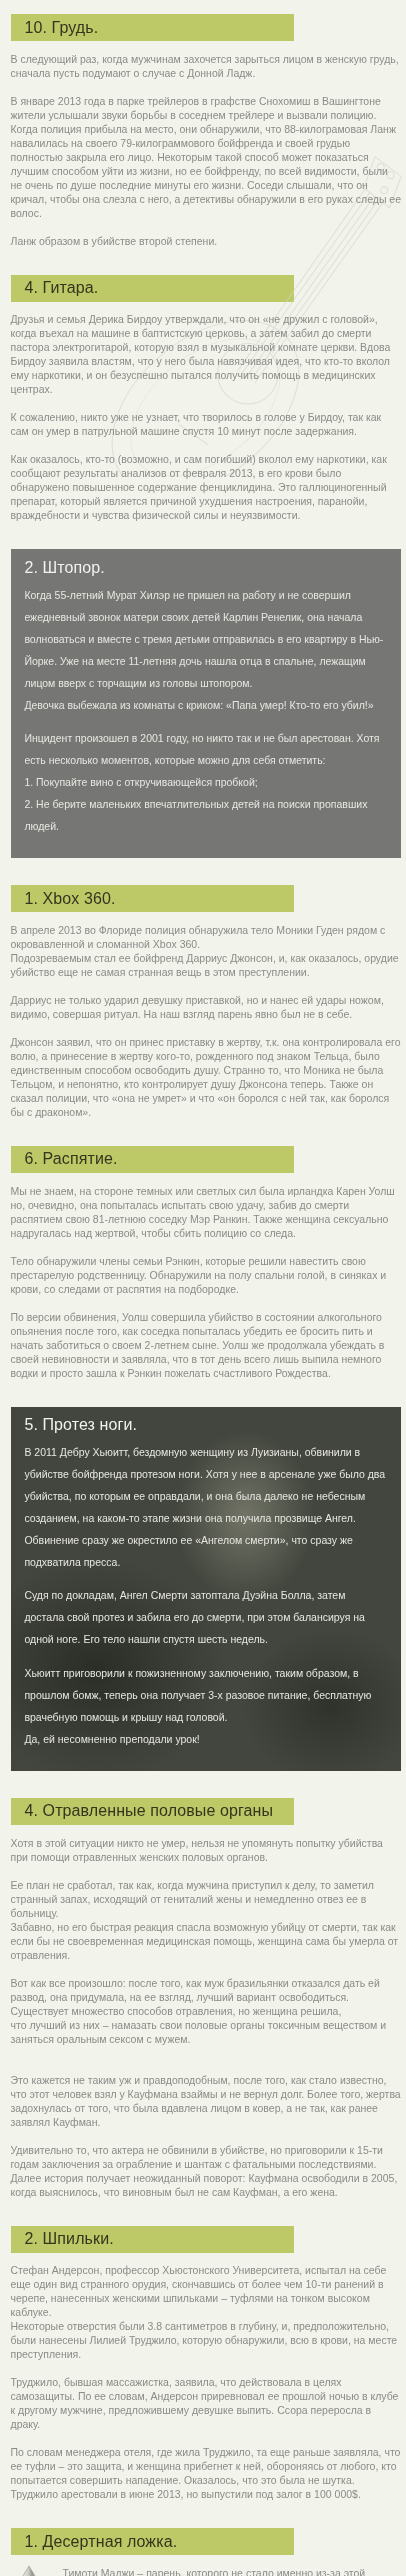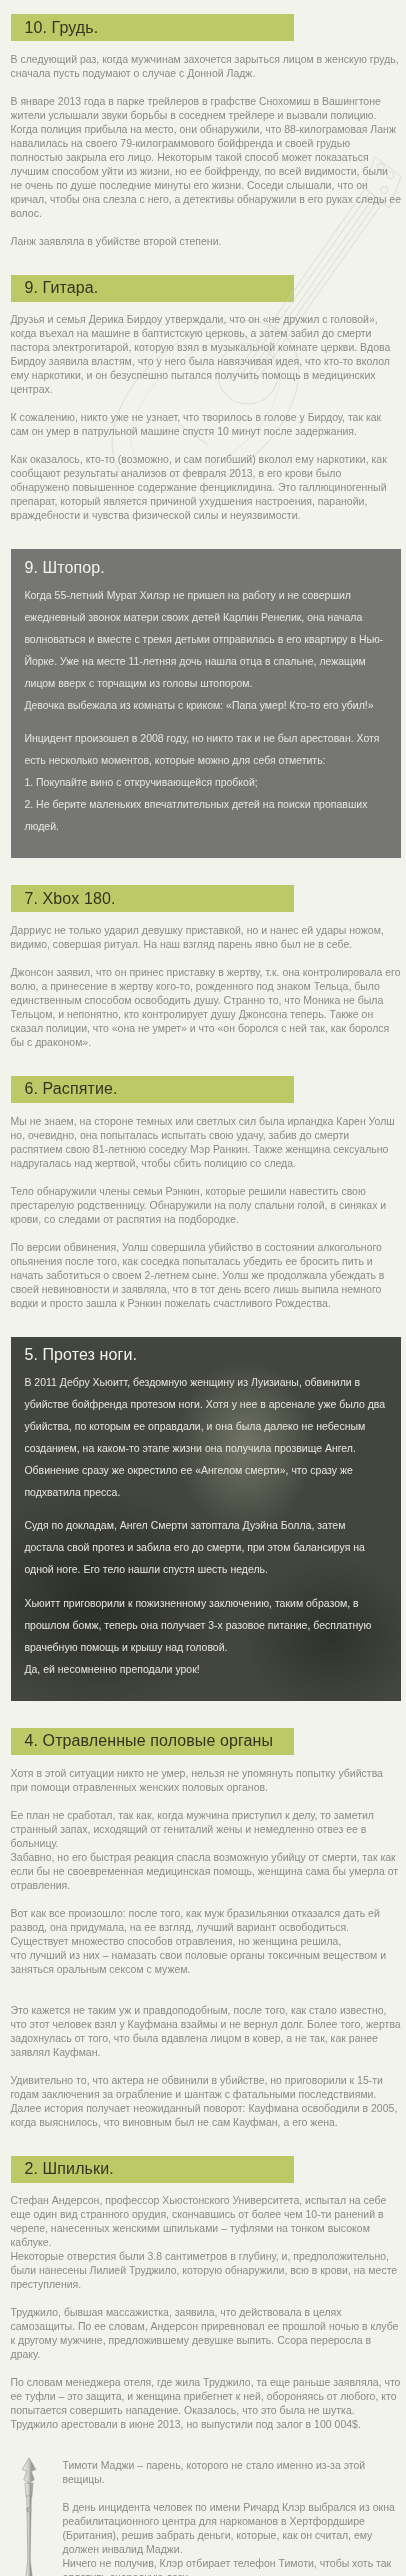--- a/index.html
+++ b/index.html
@@ -87,25 +87,25 @@
 </style>
 </head>
 <body>
 
 <main id="stories">
     <section class="story style-green">
     <h2 class="hdr">10. Грудь.</h2>
     <div class="body">
         <p>В следующий раз, когда мужчинам захочется зарыться лицом в женскую грудь, сначала пусть подумают о случае с Донной Ладж.</p>
         <p>В январе 2013 года в парке трейлеров в графстве Снохомиш в Вашингтоне жители услышали звуки борьбы в соседнем трейлере и вызвали полицию. Когда полиция прибыла на место, они обнаружили, что 88-килограмовая Ланж навалилась на своего 79-килограммового бойфренда и своей грудью полностью закрыла его лицо. Некоторым такой способ может показаться лучшим способом уйти из жизни, но ее бойфренду, по всей видимости, были не очень по душе последние минуты его жизни. Соседи слышали, что он кричал, чтобы она слезла с него, а детективы обнаружили в его руках следы ее волос.</p>
-        <p>Ланж заявляла в убийстве второй степени.</p>
-      </div>
-  </section>
-    <section class="story style-green">
-    <h2 class="hdr">9. Гитара.</h2>
+        <p>Ланж образом в убийстве второй степени.</p>
+      </div>
+  </section>
+    <section class="story style-green">
+    <h2 class="hdr">4. Гитара.</h2>
     <div class="body">
         <p>Друзья и семья Дерика Бирдоу утверждали, что он «не дружил с головой», когда въехал на машине в баптистскую церковь, а затем забил до смерти пастора электрогитарой, которую взял в музыкальной комнате церкви. Вдова Бирдоу заявила властям, что у него была навязчивая идея, что кто-то вколол ему наркотики, и он безуспешно пытался получить помощь в медицинских центрах.</p>
         <p>К сожалению, никто уже не узнает, что творилось в голове у Бирдоу, так как сам он умер в патрульной машине спустя 10 минут после задержания.</p>
         <p>Как оказалось, кто-то (возможно, и сам погибший) вколол ему наркотики, как сообщают результаты анализов от февраля 2013, в его крови было обнаружено повышенное содержание фенциклидина. Это галлюциногенный препарат, который является причиной ухудшения настроения, паранойи, враждебности и чувства физической силы и неуязвимости.</p>
       </div>
   <svg class="guitar-sketch" viewBox="0 0 540 560" xmlns="http://www.w3.org/2000/svg" fill="none" stroke="#d2d2c9" stroke-width="2">
 
     <path d="M487 8 L532 42 L512 96 L468 62 Z"></path>
     <circle cx="497" cy="26" r="6"></circle>
         <circle cx="514" cy="40" r="6"></circle>
@@ -119,32 +119,34 @@
     <line x1="493" y1="82" x2="272" y2="395"></line>
 
     <ellipse cx="195" cy="440" rx="185" ry="118" transform="rotate(-40 195 440)"></ellipse>
     <ellipse cx="195" cy="440" rx="150" ry="90" transform="rotate(-40 195 440)" opacity=".5"></ellipse>
     <circle cx="268" cy="382" r="52"></circle>
 
     <line x1="150" y1="470" x2="200" y2="505"></line>
   </svg>
     </section>
     <section class="story style-dark">
-    <h2 class="hdr">9. Штопор.</h2>
+    <h2 class="hdr">2. Штопор.</h2>
     <div class="body">
         <p>Когда 55-летний Мурат Хилэр не пришел на работу и не совершил ежедневный звонок матери своих детей Карлин Ренелик, она начала волноваться и вместе с тремя детьми отправилась в его квартиру в Нью-Йорке. Уже на месте 11-летняя дочь нашла отца в спальне, лежащим лицом вверх с торчащим из головы штопором.
 Девочка выбежала из комнаты с криком: «Папа умер! Кто-то его убил!»</p>
-        <p>Инцидент произошел в 2008 году, но никто так и не был арестован. Хотя есть несколько моментов, которые можно для себя отметить:
+        <p>Инцидент произошел в 2001 году, но никто так и не был арестован. Хотя есть несколько моментов, которые можно для себя отметить:
 1.  Покупайте вино с откручивающейся пробкой;
 2. Не берите маленьких впечатлительных детей на поиски пропавших людей.</p>
       </div>
   </section>
     <section class="story style-green">
-    <h2 class="hdr">7. Xbox 180.</h2>
-    <div class="body">
+    <h2 class="hdr">1. Xbox 360.</h2>
+    <div class="body">
+        <p>В апреле 2013 во Флориде полиция обнаружила тело Моники Гуден рядом с окровавленной и сломанной Xbox 360.
+Подозреваемым стал ее бойфренд Дарриус Джонсон, и, как оказалось, орудие убийство еще не самая странная вещь в этом преступлении.</p>
         <p>Дарриус не только ударил девушку приставкой, но и нанес ей удары ножом, видимо, совершая ритуал. На наш взгляд парень явно был не в себе.</p>
         <p>Джонсон заявил, что он принес приставку в жертву, т.к. она контролировала его волю, а принесение в жертву кого-то, рожденного под знаком Тельца, было единственным способом освободить душу. Странно то, что Моника не была Тельцом, и непонятно, кто контролирует душу Джонсона теперь. Также он сказал полиции, что «она не умрет» и что «он боролся с ней так, как боролся бы с драконом».</p>
       </div>
   </section>
     <section class="story style-green">
     <h2 class="hdr">6. Распятие.</h2>
     <div class="body">
         <p>Мы не знаем, на стороне темных или светлых сил была ирландка Карен Уолш но, очевидно, она попыталась испытать свою удачу, забив до смерти распятием свою 81-летнюю соседку Мэр Ранкин. Также женщина сексуально надругалась над жертвой, чтобы сбить полицию со следа.</p>
         <p>Тело обнаружили члены семьи Рэнкин, которые решили навестить свою престарелую родственницу. Обнаружили на полу спальни голой, в синяках и крови, со следами от распятия на подбородке.</p>
         <p>По версии обвинения, Уолш совершила убийство в состоянии алкогольного опьянения после того, как соседка попыталась убедить ее бросить пить и начать заботиться о своем 2-летнем сыне. Уолш же продолжала убеждать в своей невиновности и заявляла, что в тот день всего лишь выпила немного водки и просто зашла к Рэнкин пожелать счастливого Рождества.</p>
@@ -176,24 +178,25 @@
         <p>Удивительно то, что актера не обвинили в убийстве, но приговорили к 15-ти годам заключения за ограбление и шантаж с фатальными последствиями. Далее история получает неожиданный поворот: Кауфмана освободили в 2005, когда выяснилось, что виновным был не сам Кауфман, а его жена.</p>
       </div>
   </section>
     <section class="story style-green">
     <h2 class="hdr">2. Шпильки.</h2>
     <div class="body">
         <p>Стефан Андерсон, профессор Хьюстонского Университета, испытал на себе еще один вид странного орудия, скончавшись от более чем 10-ти ранений в черепе, нанесенных женскими шпильками – туфлями на тонком высоком каблуке.
 Некоторые отверстия были 3.8 сантиметров в глубину, и, предположительно, были нанесены Лилией Труджило, которую обнаружили, всю в крови, на месте преступления.</p>
         <p>Труджило, бывшая массажистка, заявила, что действовала в целях самозащиты. По ее словам, Андерсон приревновал ее прошлой ночью в клубе к другому мужчине, предложившему девушке выпить. Ссора переросла в драку.</p>
         <p>По словам менеджера отеля, где жила Труджило, та еще раньше заявляла, что ее туфли – это защита, и женщина прибегнет к ней, обороняясь от любого, кто попытается совершить нападение. Оказалось, что это была не шутка.
-Труджило арестовали в июне 2013, но выпустили под залог в 100 004$.</p>
-      </div>
-  </section>
-    <section class="story style-green">
+Труджило арестовали в июне 2013, но выпустили под залог в 100 000$.</p>
+      </div>
+  </section>
+    <section class="story style-green">
+    <h2 class="hdr">1. Десертная ложка.</h2>
     <div class="body">
         <p class="beside-spoon">Тимоти Маджи – парень, которого не стало именно из-за этой вещицы.</p>
         <p class="beside-spoon">В день инцидента человек по имени Ричард Клэр выбрался из окна реабилитационного центра для наркоманов в Хертфордшире (Британия), решив забрать деньги, которые, как он считал, ему должен инвалид Маджи.
 Ничего не получив, Клэр отбирает телефон Тимоти, чтобы хоть так оплатить очередную дозу.
 При попытке вернуть аппарат, Маджи и получает в спину смертоносную ложку, повредившую артерию и вызвавшую смертельное кровотечение.</p>
         <svg class="spoon-wrap" viewBox="0 0 80 312" xmlns="http://www.w3.org/2000/svg">
     <defs>
       <linearGradient id="spoonShaft" x1="0" y1="0" x2="1" y2="0">
         <stop offset="0" stop-color="#efefe9"></stop>
         <stop offset=".45" stop-color="#cfcfc7"></stop>

